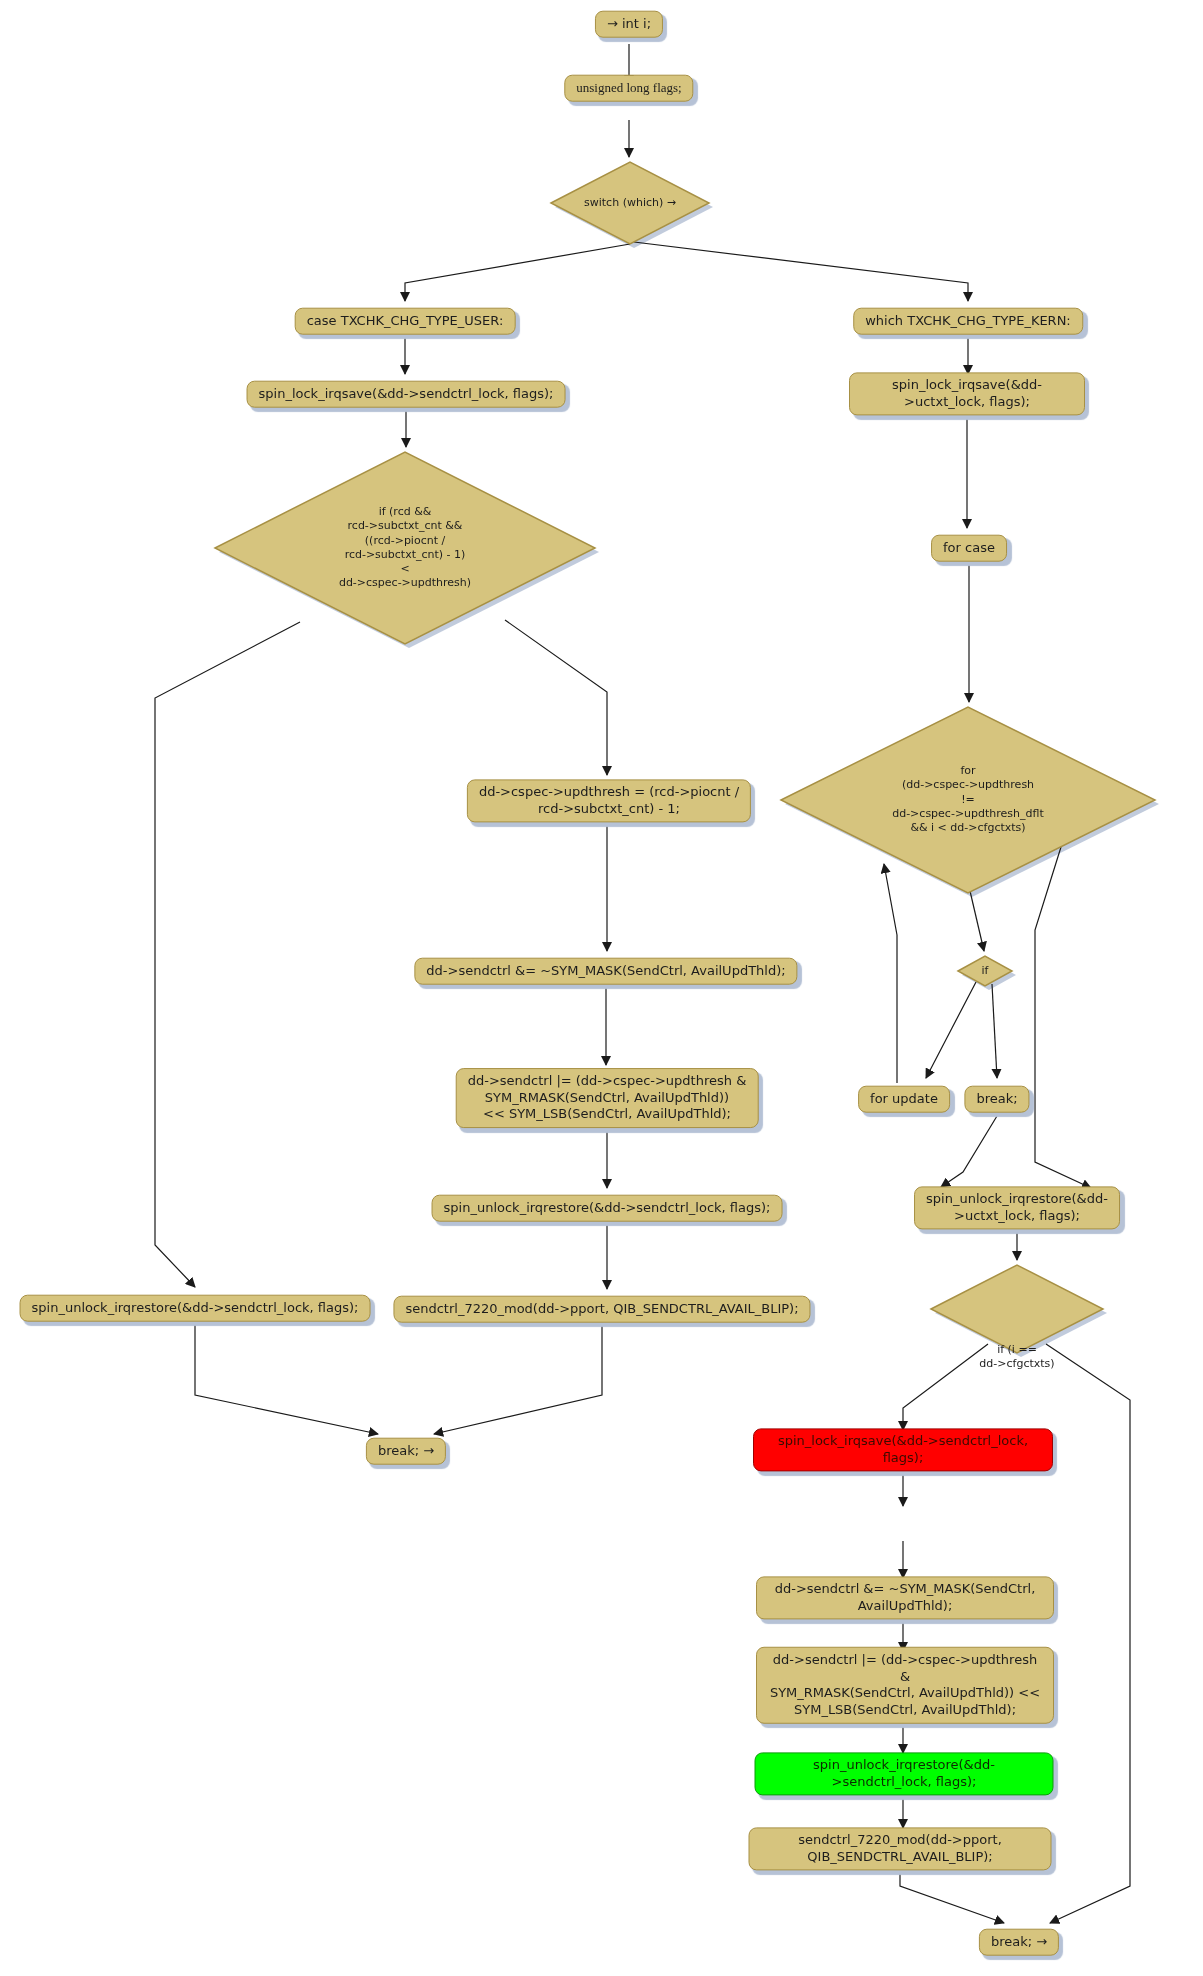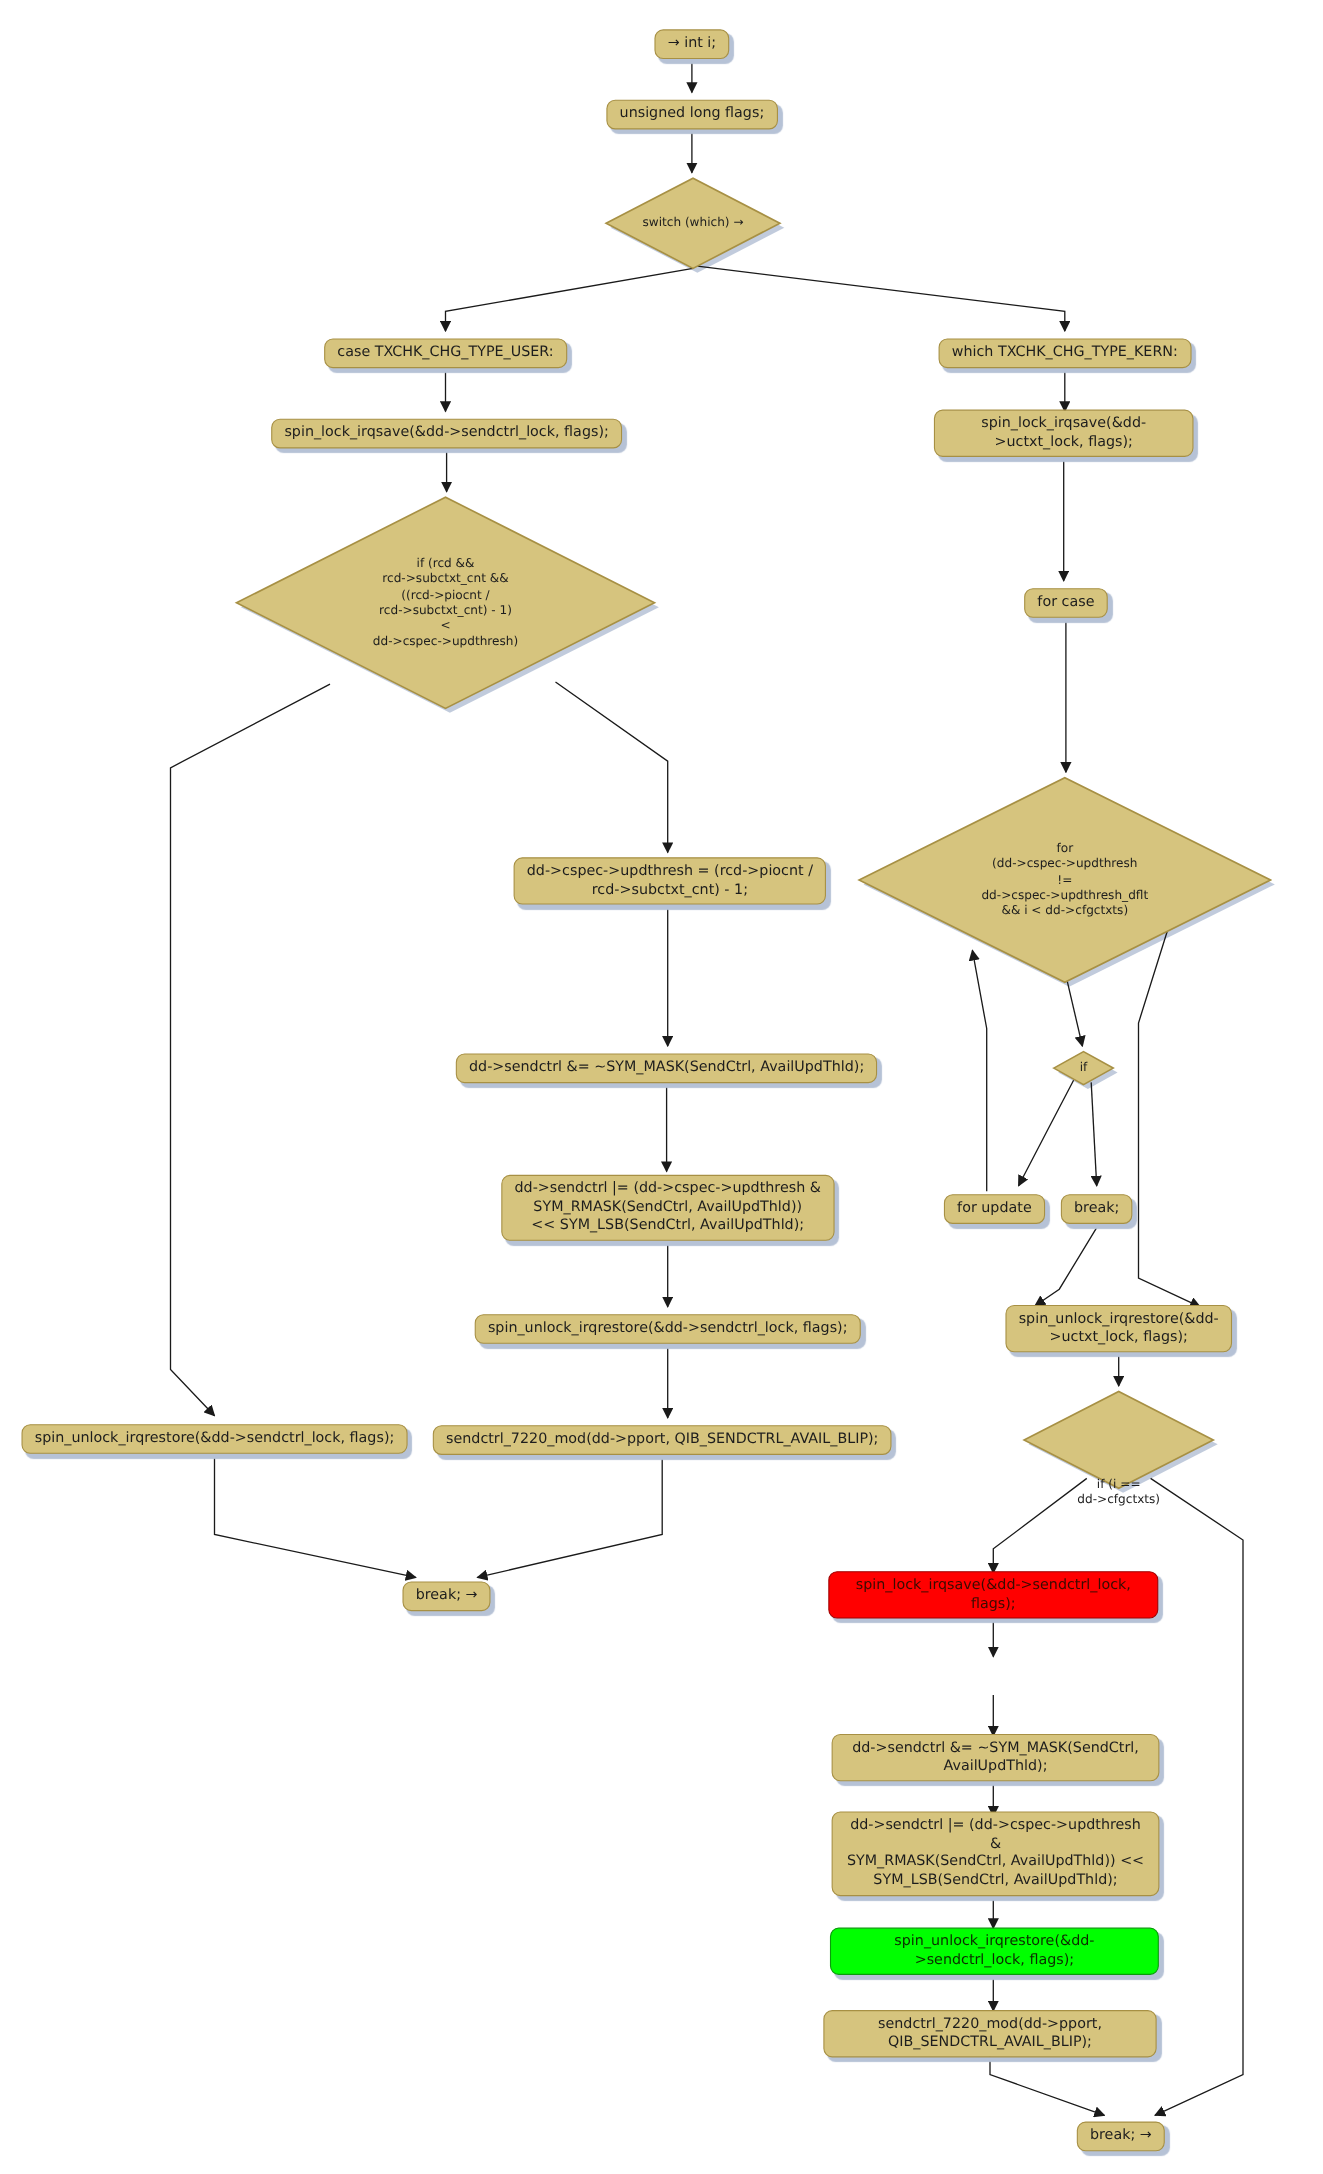--- a/index.html
+++ b/index.html
@@ -114,22 +114,22 @@
 dd-&gt;cspec-&gt;updthresh)</div>
   <div class="dlabel" style="left:968px;top:800px;">for
 (dd-&gt;cspec-&gt;updthresh
 !=
 dd-&gt;cspec-&gt;updthresh_dflt
 &amp;&amp; i &lt; dd-&gt;cfgctxts)</div>
   <div class="dlabel" style="left:985px;top:971px;">if</div>
   <div class="dlabel" style="left:1017px;top:1309px;margin-top:48px;">if (i ==
 dd-&gt;cfgctxts)</div>
 
-  <div class="box" style="left:629px;top:40px;text-align:center;">→ int i;</div>
-  <div class="box" style="left:629px;top:104px;">unsigned long flags;</div>
+  <div class="box" style="left:629px;top:24px;text-align:center;">→ int i;</div>
+  <div class="box" style="left:629px;top:88px;font-family:Liberation Serif, serif;">unsigned long flags;</div>
   <div class="box" style="left:405px;top:321px;">case TXCHK_CHG_TYPE_USER:</div>
   <div class="box" style="left:968px;top:321px;">which TXCHK_CHG_TYPE_KERN:</div>
   <div class="box" style="left:406px;top:394px;">spin_lock_irqsave(&amp;dd-&gt;sendctrl_lock, flags);</div>
   <div class="box" style="left:609px;top:801px;">dd-&gt;cspec-&gt;updthresh = (rcd-&gt;piocnt /
 rcd-&gt;subctxt_cnt) - 1;</div>
   <div class="box" style="left:606px;top:971px;">dd-&gt;sendctrl &amp;= ~SYM_MASK(SendCtrl, AvailUpdThld);</div>
   <div class="box" style="left:607px;top:1098px;">dd-&gt;sendctrl |= (dd-&gt;cspec-&gt;updthresh &amp;
 SYM_RMASK(SendCtrl, AvailUpdThld))
 &lt;&lt; SYM_LSB(SendCtrl, AvailUpdThld);</div>
   <div class="box" style="left:607px;top:1208px;">spin_unlock_irqrestore(&amp;dd-&gt;sendctrl_lock, flags);</div>

